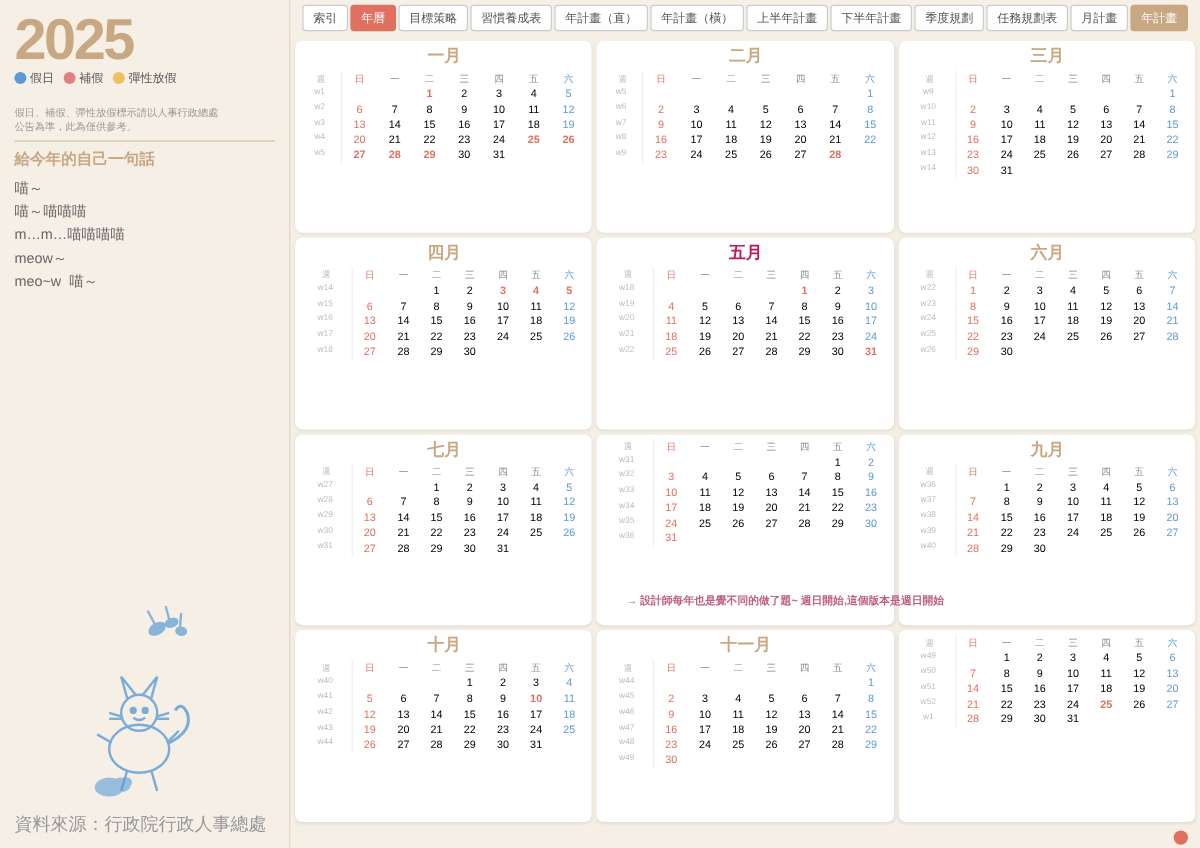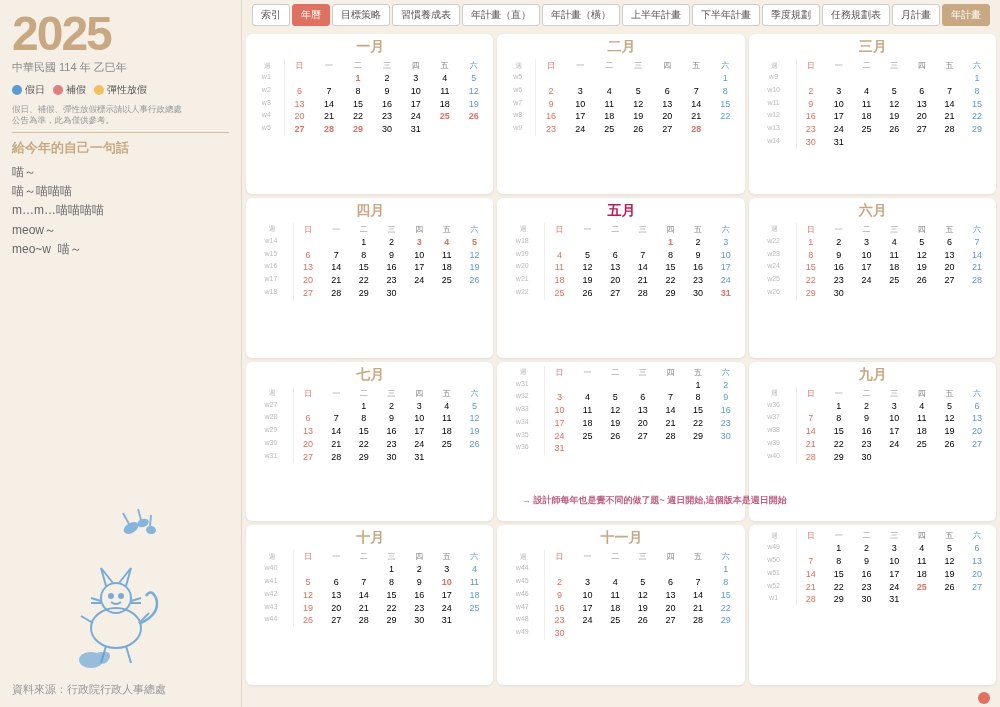--- a/index.html
+++ b/index.html
@@ -60,21 +60,21 @@
       border-radius: 50%;
     }
 
     .dot-holiday { background: #5b9bd5; }
     .dot-makeup { background: #e08080; }
     .dot-flex { background: #f0c060; }
 
     .legend-note {
       font-size: 9px;
       color: #888;
-      margin-top: 3px;
+      margin-top: 13px;
       line-height: 1.3;
     }
 
     .divider {
       border: none;
       border-top: 1px solid #d0c0a0;
       margin: 6px 0;
     }
 
     .motto-title {
@@ -92,21 +92,21 @@
 
     .illustration {
       flex: 1;
       display: flex;
       align-items: flex-end;
       justify-content: center;
       padding-bottom: 10px;
     }
 
     .source-note {
-      font-size: 11px;
+      font-size: 15px;
       color: #999;
       margin-top: 4px;
     }
 
     
     .calendar-main {
       flex: 1;
       display: flex;
       flex-direction: column;
       overflow: hidden;
@@ -222,21 +222,20 @@
       background: #e07060;
       border-radius: 50%;
       display: inline-block;
     }
   </style>
 </head>
 <body>
 
 <div class="sidebar">
   <div class="year-number">2025</div>
-  <div class="lunar-year">中華民國 114 年  乙巳年</div>
 
   <div class="legend">
     <div class="legend-item">
       <div class="dot dot-holiday"></div>
       <span>假日</span>
     </div>
     <div class="legend-item">
       <div class="dot dot-makeup"></div>
       <span>補假</span>
     </div>

